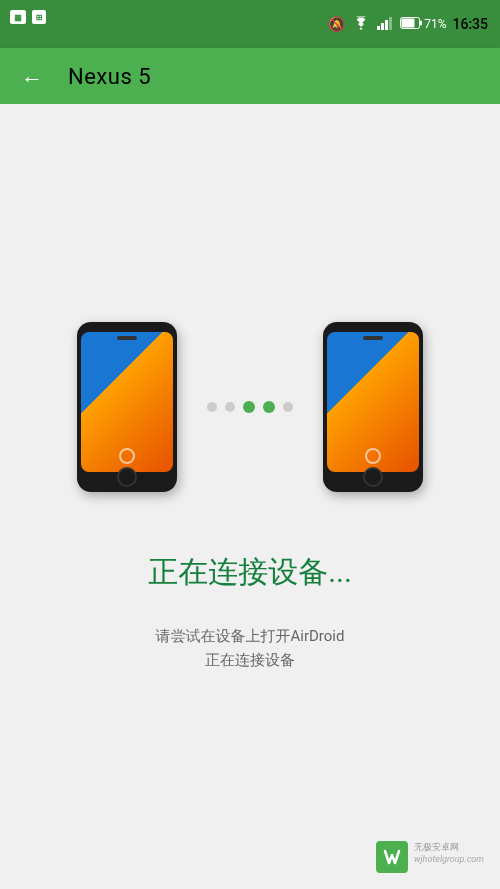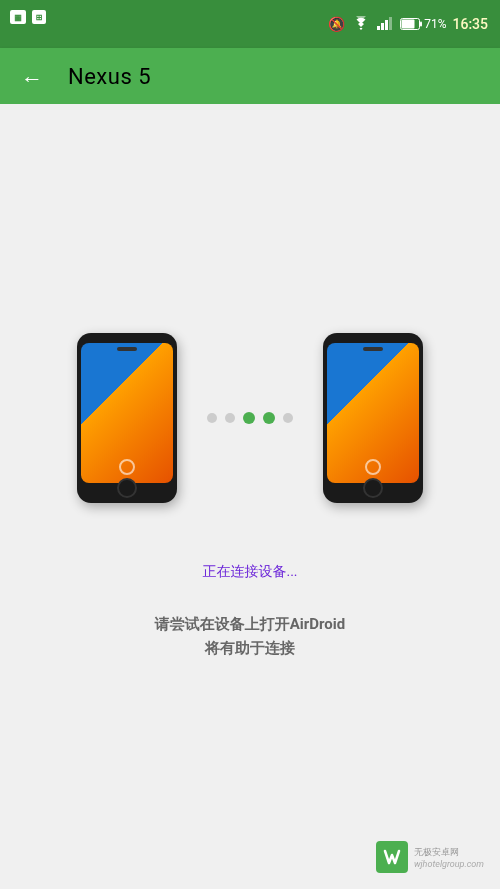--- a/index.html
+++ b/index.html
@@ -186,41 +186,39 @@
       width: 12px;
       height: 12px;
     }
 
     
     .status-section {
       text-align: center;
     }
 
     .connecting-text {
-      font-size: 14px;
-      color: #6d28d9;
+      font-size: 30px;
+      color: #15803d;
       font-weight: 400;
       margin-bottom: 31px;
     }
 
     .hint-text {
       font-size: 15px;
       color: #666;
       line-height: 1.6;
       text-align: center;
-      font-weight: bold;
     }
 
     
     .watermark {
       position: absolute;
       bottom: 16px;
       right: 16px;
       display: flex;
-      align-items: center;
       gap: 6px;
     }
 
     .watermark-logo {
       width: 32px;
       height: 32px;
       background: #4CAF50;
       border-radius: 4px;
       display: flex;
       align-items: center;
@@ -260,30 +258,30 @@
 
     <span style="color:white;font-size:11px;">
       <svg width="18" height="14" viewBox="0 0 18 14" fill="white">
         <rect x="1" y="10" width="3" height="4"></rect>
         <rect x="5" y="7" width="3" height="7"></rect>
         <rect x="9" y="4" width="3" height="10"></rect>
         <rect x="13" y="1" width="3" height="13" opacity="0.4"></rect>
       </svg>
     </span>
 
-    <span style="color:white;display:inline-flex;align-items:center;gap:2px;">
+    <span style="color:white;display:inline-flex;align-items:flex-start;gap:2px;">
       <svg width="22" height="12" viewBox="0 0 22 12" fill="none">
         <rect x="0.5" y="0.5" width="19" height="11" rx="2" stroke="white" stroke-width="1"></rect>
         <rect x="1.5" y="1.5" width="13" height="9" rx="1" fill="white"></rect>
         <rect x="20" y="3.5" width="2" height="5" rx="1" fill="white"></rect>
       </svg>
       <span style="font-size:12px;color:white;">71%</span>
     </span>
 
-    <span style="font-size:14px;color:#fef9c3;font-weight:500;">16:35</span>
+    <span style="font-size:14px;color:#000000;font-weight:500;">16:35</span>
   </div>
 </div>
 
 <div class="toolbar">
   <div class="back-button">←</div>
   <span class="toolbar-title">Nexus 5</span>
 </div>
 
 <div class="main-content">
 
@@ -313,21 +311,21 @@
       </div>
       <div class="phone-bottom-button"></div>
     </div>
 
   </div>
 
   <div class="status-section">
     <div class="connecting-text">正在连接设备...</div>
     <div class="hint-text">
       <span>请尝试在设备上打开AirDroid</span><br>
-      <span>将有助于连接</span>
+      <span>正在连接设备</span>
     </div>
   </div>
 
   <div class="watermark">
     <div class="watermark-logo">
       <svg width="22" height="22" viewBox="0 0 22 22" fill="none">
         <path d="M4 5 L8 17 L11 9 L14 17 L18 5" stroke="white" stroke-width="2.5" fill="none" stroke-linejoin="round" stroke-linecap="round"></path>
       </svg>
     </div>
     <div class="watermark-text">

